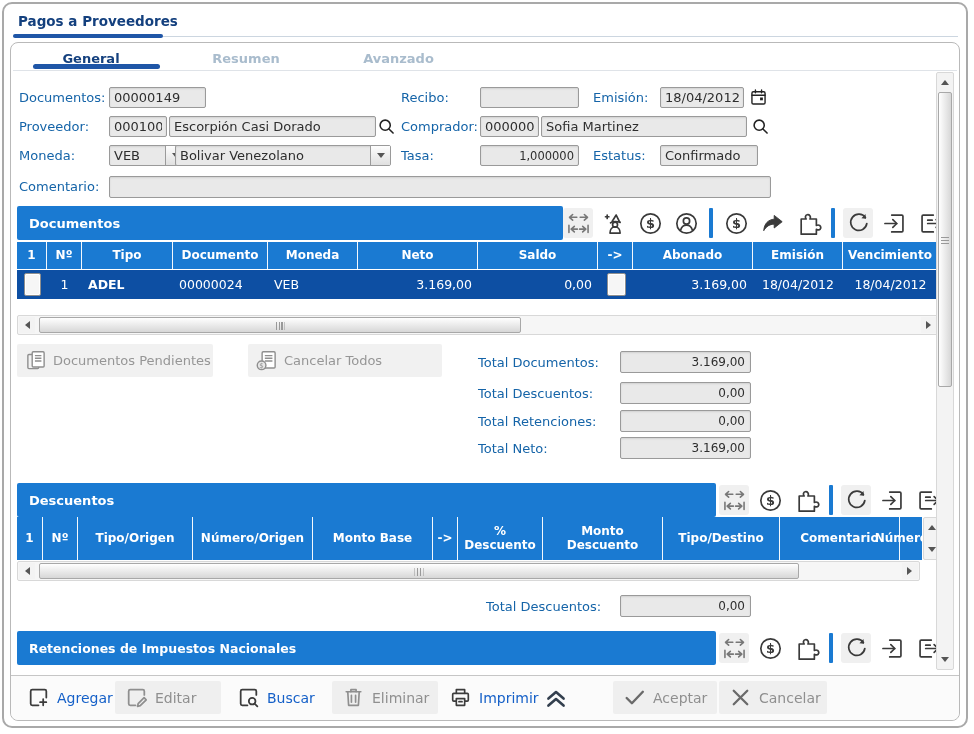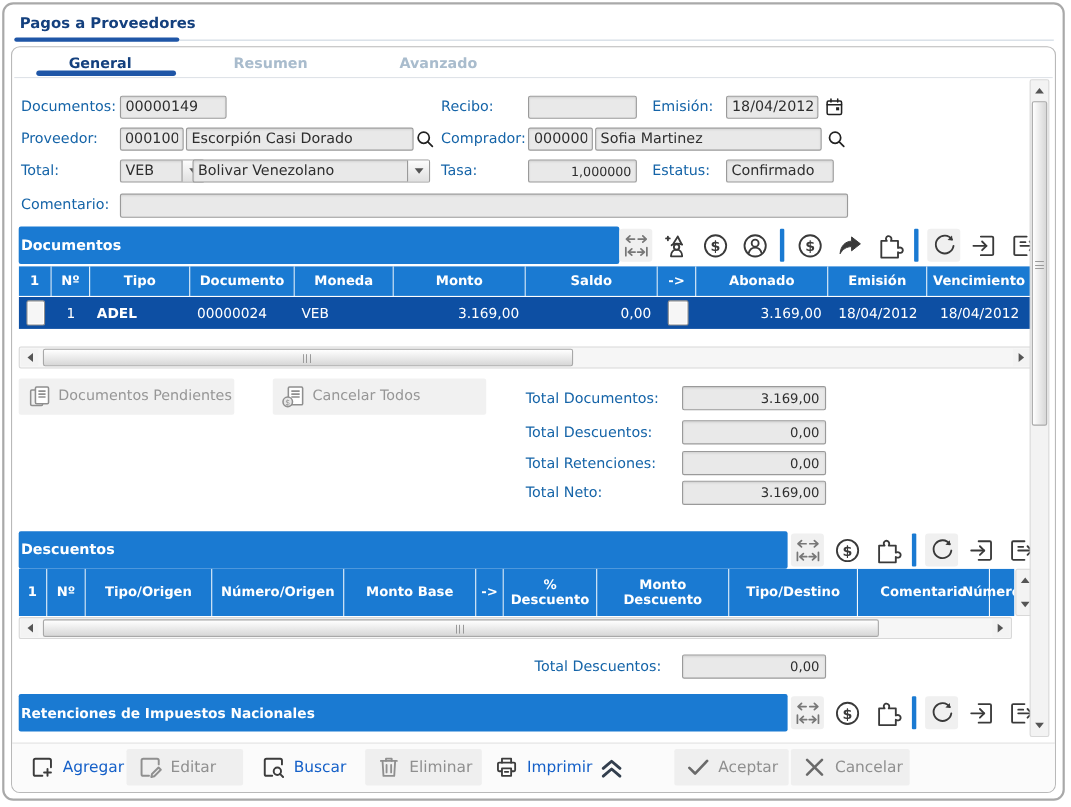--- a/index.html
+++ b/index.html
@@ -34,21 +34,21 @@
     box-sizing:border-box;display:flex;align-items:stretch;box-shadow:inset 0 1px 2px rgba(0,0,0,.10);}
   .combo input{flex:1;min-width:0;border:none;background:transparent;font-size:13px;color:#2e2e2e;padding:0 4px;
     font-family:"DejaVu Sans","Liberation Sans",sans-serif;}
   .dd-btn{width:19px;border-left:1px solid #9a9a9a;background:linear-gradient(#fdfdfd,#e0e0e0);
     display:flex;align-items:center;justify-content:center;}
   .dd-btn::after{content:"";border:4px solid transparent;border-top:5px solid #555;margin-top:4px;}
   .icon-btn{position:absolute;width:22px;height:22px;display:flex;align-items:center;justify-content:center;color:#222;}
   .icon-btn svg{width:21px;height:21px;}
   
   .bar{position:absolute;height:34px;background:var(--header-blue);border-radius:2px;display:flex;align-items:center;
-    color:#fff;font-weight:bold;font-size:13px;padding-left:2px;box-sizing:border-box;}
+    color:#fff;font-weight:bold;font-size:13px;padding-left:12px;box-sizing:border-box;}
   .toolbar{position:absolute;height:34px;display:flex;align-items:center;gap:6px;}
   .tb-btn{width:30px;height:30px;display:flex;align-items:center;justify-content:center;color:#3a3a3a;}
   .tb-btn svg{width:27px;height:27px;}
   .tb-raised{background:#f0f0f0;border-radius:3px;}
   .tb-sep{width:4px;height:30px;background:var(--header-blue);border-radius:1px;margin:0 2px;}
   
   .grid{position:absolute;overflow:hidden;}
   .grid-head{display:flex;}
   .grid-th{background:var(--header-blue);color:#fff;font-weight:bold;font-size:12px;display:flex;align-items:center;
     justify-content:center;text-align:center;border-right:1px solid rgba(255,255,255,.95);box-sizing:border-box;
@@ -150,21 +150,21 @@
     <span class="flabel" style="left:390px;top:73px;">Comprador:</span>
     <input class="finput" style="left: 469px; top: 73px; width: 59px;" value="0000000">
     <input class="finput" style="left: 530px; top: 73px; width: 206px;" value="Sofia Martinez">
     <span class="icon-btn" style="left:738px;top:72px;">
         <svg viewBox="0 0 24 24" fill="none" stroke="#222" stroke-width="1.8" stroke-linecap="round">
           <circle cx="10.5" cy="10.5" r="5.8"></circle>
           <path d="M14.8 14.8 19.5 19.5"></path>
         </svg>
       </span>
 
-    <span class="flabel" style="left:8px;top:102px;">Total:</span>
+    <span class="flabel" style="left:8px;top:102px;">Moneda:</span>
     <div class="combo" style="left:98px;top:102px;width:77px;">
       <input value="VEB" style="">
       <span class="dd-btn"></span>
     </div>
     <div class="combo" style="left:164px;top:102px;width:216px;">
       <input value="Bolivar Venezolano" style="">
       <span class="dd-btn"></span>
     </div>
     <span class="flabel" style="left:390px;top:102px;">Tasa:</span>
     <input class="finput right small" style="left: 469px; top: 102px; width: 99px;" value="1,000000">
@@ -248,21 +248,21 @@
           </svg>
         </span>
       </div>
     <div class="grid docs-grid" style="left:6px;top:199px;width:921px;">
         <div class="grid-head">
           <div class="grid-th" style="width: 30px;">1</div>
           <div class="grid-th" style="width: 35px;">Nº</div>
           <div class="grid-th" style="width: 91px;">Tipo</div>
           <div class="grid-th" style="width: 95px;">Documento</div>
           <div class="grid-th" style="width: 90px;">Moneda</div>
-          <div class="grid-th" style="width: 120px;">Monto</div>
+          <div class="grid-th" style="width: 120px;">Neto</div>
           <div class="grid-th" style="width: 120px;">Saldo</div>
           <div class="grid-th" style="width: 35px;">-&gt;</div>
           <div class="grid-th" style="width: 120px;">Abonado</div>
           <div class="grid-th" style="width: 90px;">Emisión</div>
           <div class="grid-th" style="width: 95px; text-align: center;">Vencimiento</div>
         </div>
         <div class="grid-row">
           <div class="grid-td" style="width: 30px; justify-content: center;">
             <span class="row-checkbox"></span>
           </div>

